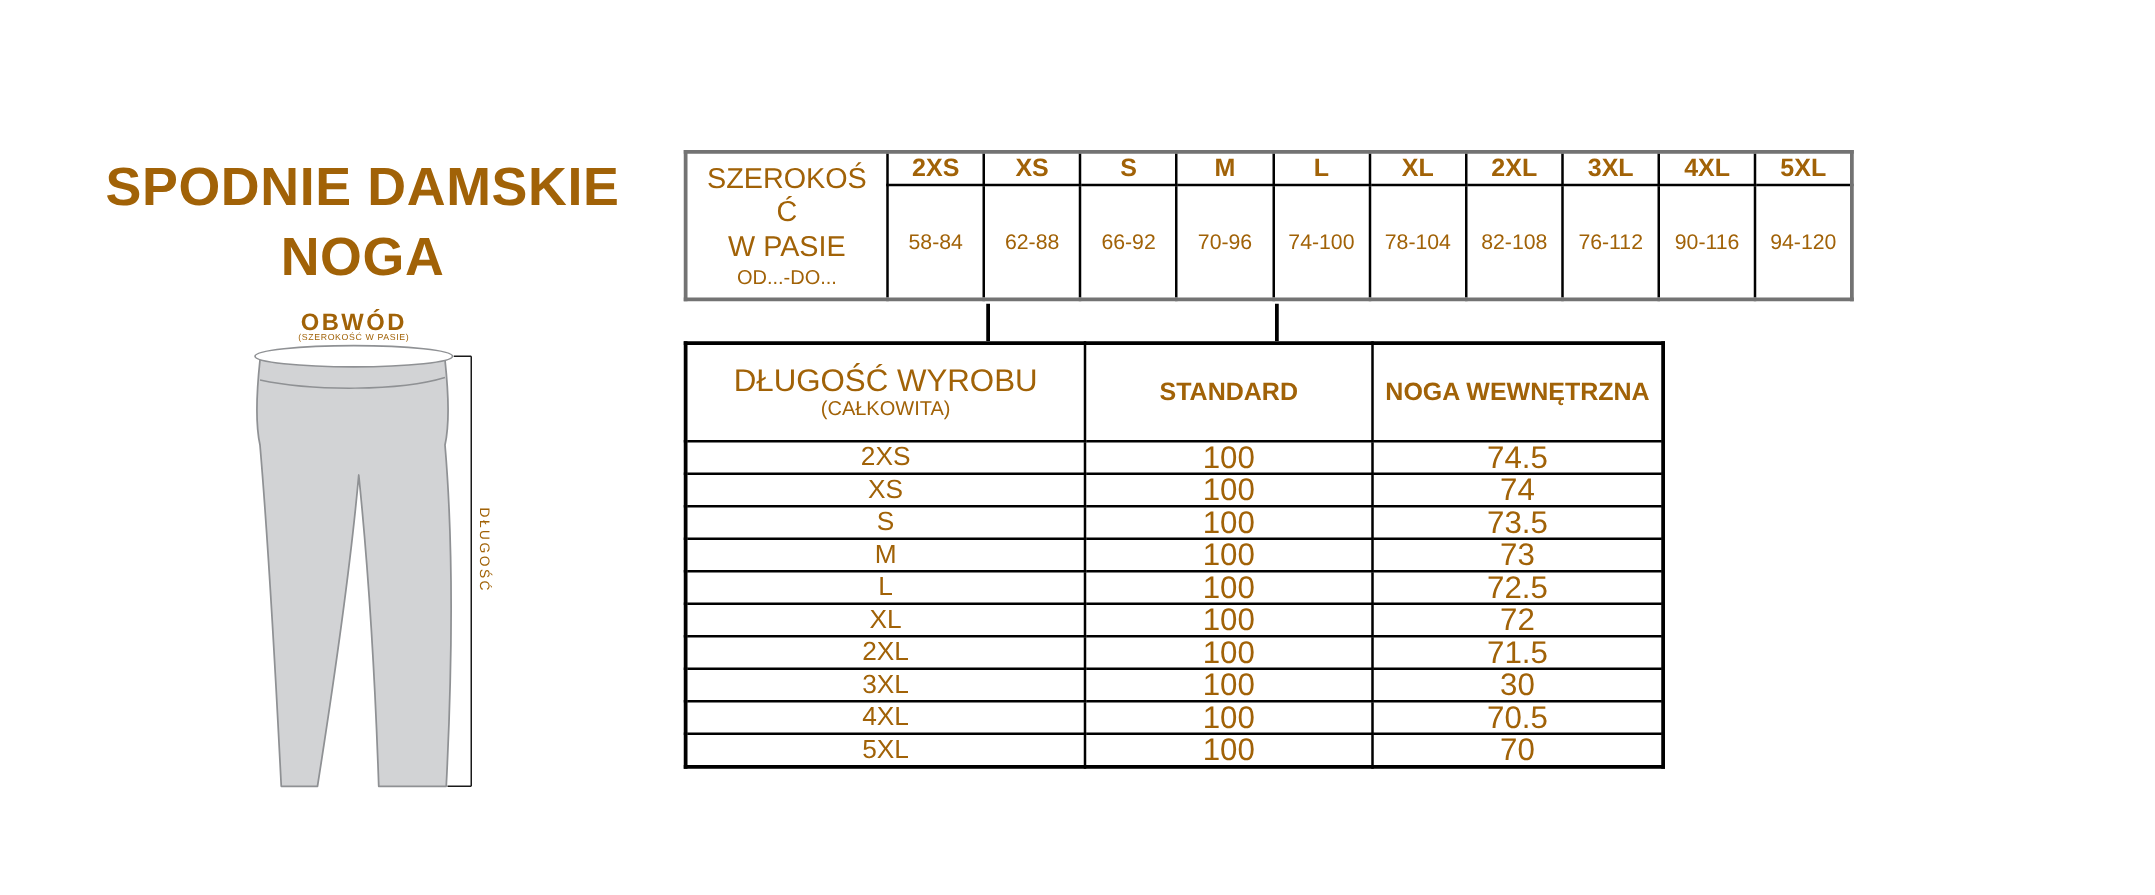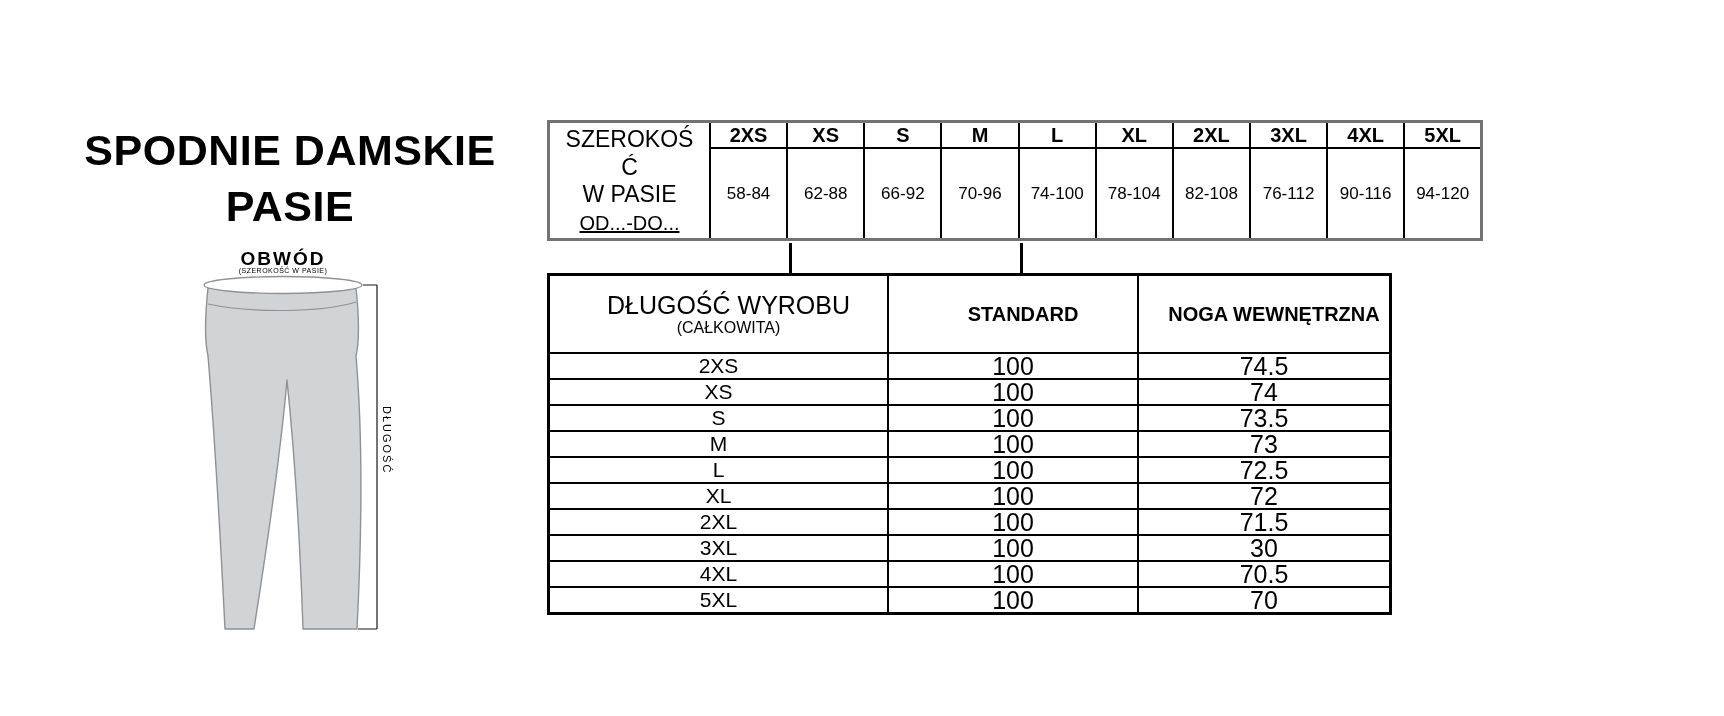--- a/index.html
+++ b/index.html
@@ -1,18 +1,18 @@
 <!DOCTYPE html>
 <html><head>
 <meta charset="utf-8">
 <style>
   html,body{margin:0;padding:0;background:#fff;}
   .page{
     position:relative;width:1532px;height:716px;background:#ffffff;
-    font-family:"Liberation Sans","DejaVu Sans",sans-serif;color:#000000;overflow:hidden;
+    font-family:"Liberation Sans","DejaVu Sans",sans-serif;color:#a16207;overflow:hidden;
   }
   
   .title{
     position:absolute;left:70px;top:122px;width:440px;
     text-align:center;font-size:43px;font-weight:bold;line-height:56px;letter-spacing:0.5px;
   }
   
   .diagram{position:absolute;left:150px;top:238px;width:270px;height:410px;}
   .diagram svg{position:absolute;left:0;top:0;}
   .obwod-label{
@@ -29,48 +29,48 @@
     font-size:11px;letter-spacing:2px;
   }
   
   table{border-collapse:collapse;table-layout:fixed;position:absolute;background:#fff;}
   td{border:2px solid #000;text-align:center;vertical-align:middle;padding:0;}
   
   .waist-table{left:547px;top:120px;width:936px;border:3px solid #737373;}
   .waist-table td{overflow:hidden;}
   .wt-head{width:159px;font-size:23px;line-height:1.2;}
   .wt-line1{max-width:135px;margin:0 auto;overflow-wrap:anywhere;}
-  .wt-line3{font-size:20px;margin-top:2px;text-decoration:underline;}
+  .wt-line3{font-size:16px;margin-top:2px;}
   .wt-size{height:24px;font-weight:bold;font-size:20px;}
   .wt-range{height:89px;font-size:17px;}
   
   .connector{position:absolute;width:3px;height:30px;background:#000;top:243px;}
   .connector.c1{left:789px;}
   .connector.c2{left:1020px;}
   
   .length-table{left:547px;top:273px;width:785px;border:3px solid #000;}
   .lt-col1{width:317px;}
   .lt-col2{width:228px;}
   .lt-col3{width:230px;}
-  .lt-header td{height:76px;padding-left:20px;}
+  .lt-header td{height:76px;}
   .lt-title{font-size:25px;line-height:28px;}
   .lt-sub{font-size:16px;line-height:18px;}
   .lt-standard,.lt-noga{font-weight:bold;font-size:20px;}
   .lt-noga{letter-spacing:0px;}
   .lt-size{height:24px;font-size:21px;line-height:24px;}
   .lt-val{height:24px;font-size:25px;line-height:24px;}
 </style>
 </head>
 <body>
 
 <div class="page">
 
   <div class="title">
     <div>SPODNIE DAMSKIE</div>
-    <div>PASIE</div>
+    <div>NOGA</div>
   </div>
 
   <div class="diagram">
     <svg width="270" height="410" viewBox="0 0 270 410">
 
       <path d="M 58 50
            C 55 78, 54 100, 58 118
            C 66 212, 71 312, 75 391
            L 104 391
            C 118 302, 131 210, 137 142

